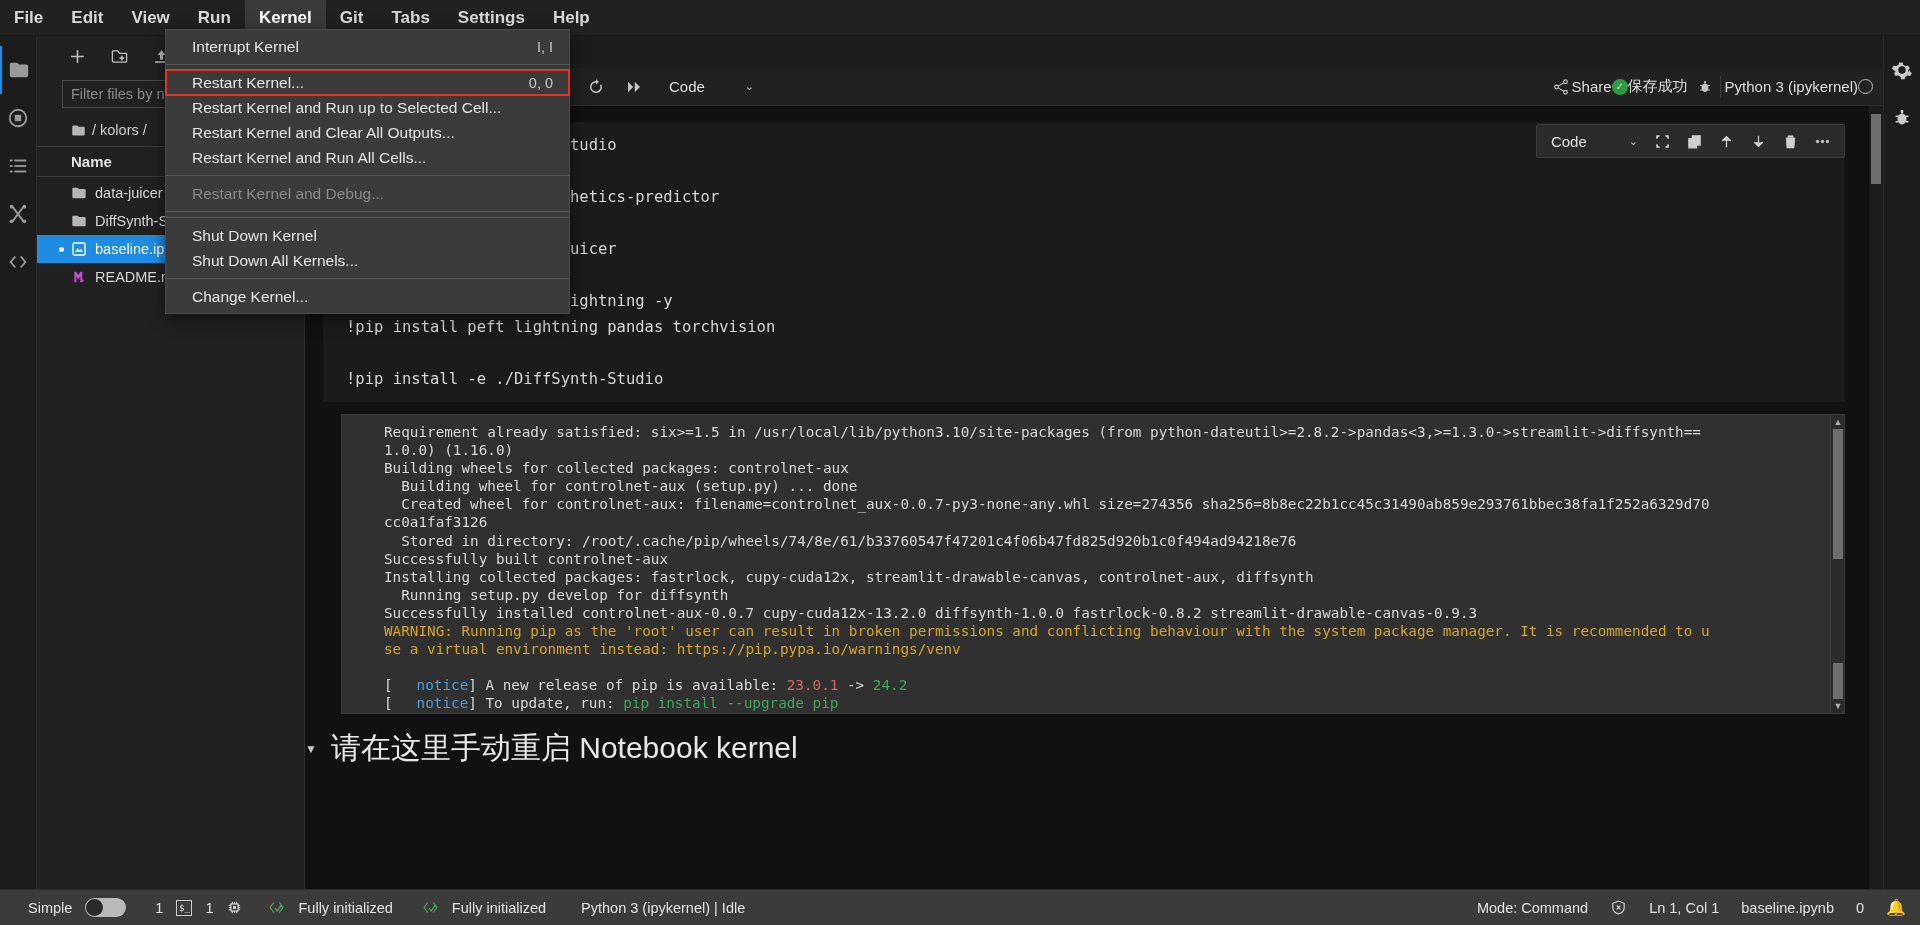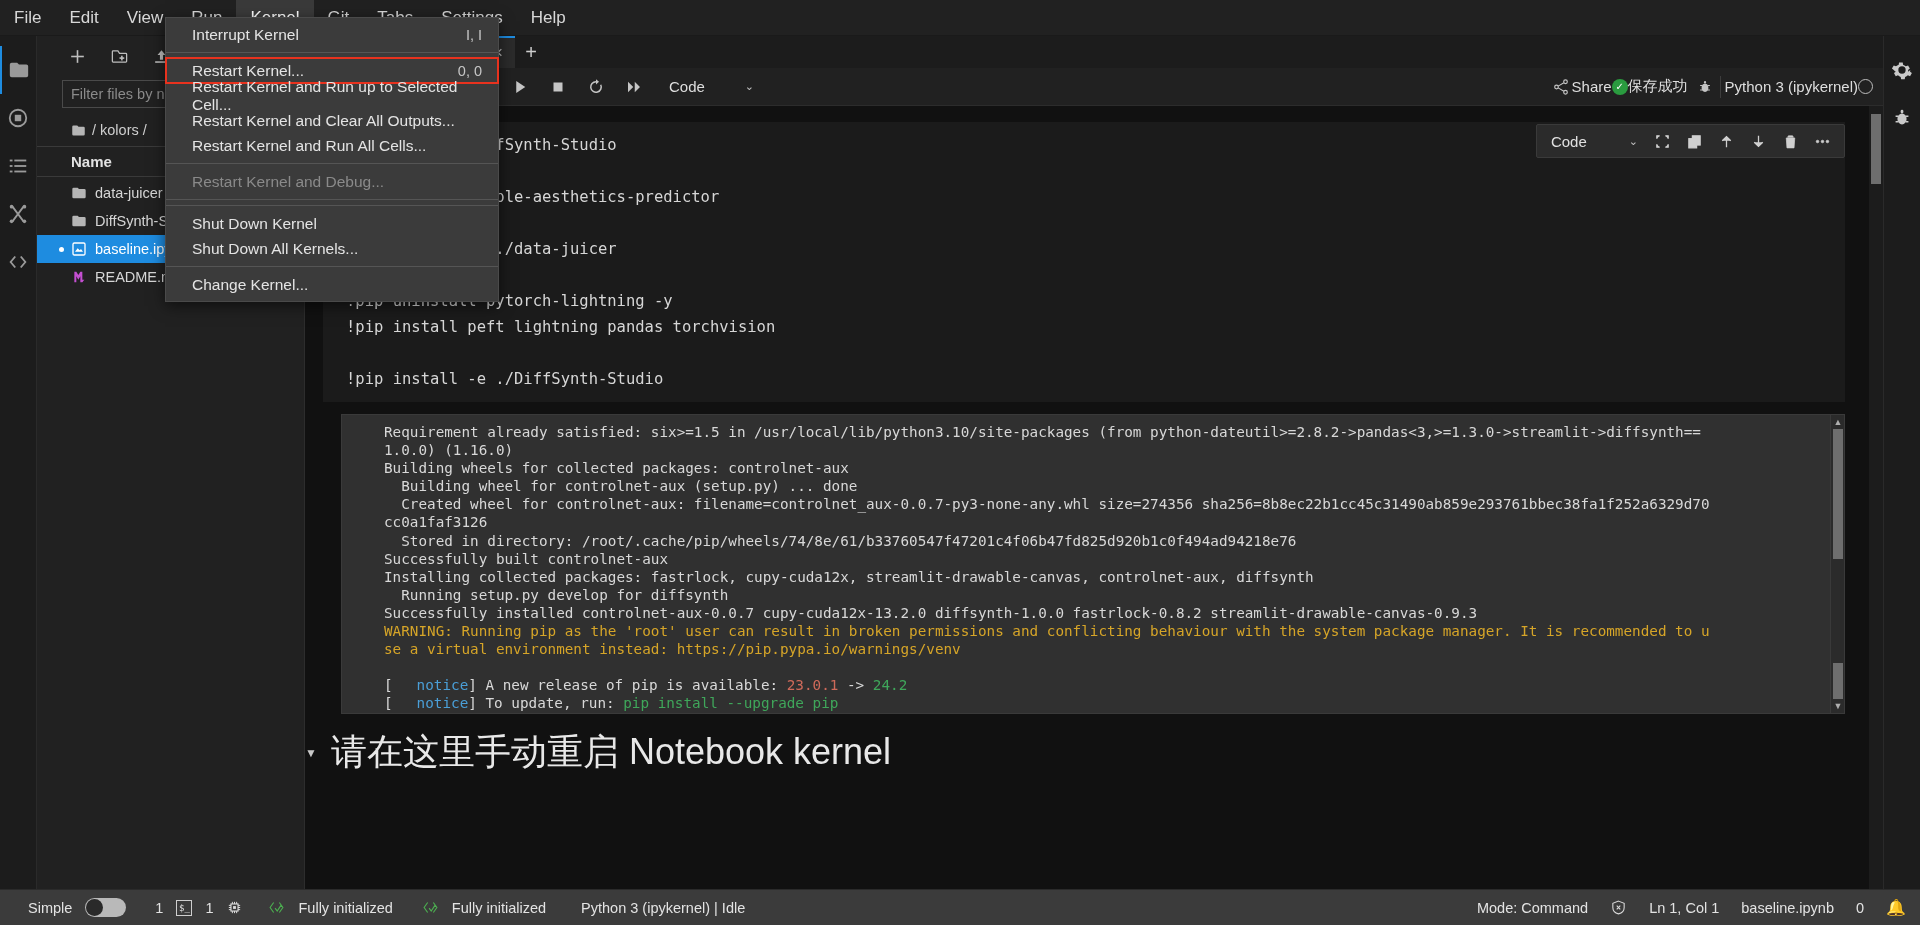--- a/index.html
+++ b/index.html
@@ -16,20 +16,21 @@
   .menubar {
     position: absolute; top: 0; left: 0; width: 1920px; height: 36px;
     background: #212121;
     display: flex; align-items: center;
     border-bottom: 1px solid #1a1a1a;
     z-index: 60;
   }
   .menubar-item {
     padding: 8px 14px; font-size: 17px; color: #d8d8d8; cursor: default;
     line-height: 20px;
+    font-weight: bold;
   }
   .menubar-item.active { background: #3a3a3a; color: #fff; }
 
   
   .rail {
     position: absolute; top: 36px; left: 0; width: 37px; bottom: 36px;
     background: #1c1c1c; border-right: 1px solid #2a2a2a;
     display: flex; flex-direction: column; align-items: center; padding-top: 10px;
     z-index: 20;
   }
@@ -155,21 +156,21 @@
     margin: 6px 38px 0 18px; background: #1b1b1b; border-left: 3px solid transparent;
   }
   .codecell .src {
     padding: 10px 0 10px 20px; font-family: "DejaVu Sans Mono", monospace;
     font-size: 15.5px; line-height: 26px; color: #d6d6d6; white-space: pre;
   }
   .mdcell-h {
     margin: 0 38px 0 0; padding: 14px 0 14px 0px; display: flex; align-items: center; gap: 14px;
   }
   .md-caret { color: #c9c9c9; font-size: 12px; }
-  .md-title { font-size: 36px; color: #e8e8e8; font-weight: normal; }
+  .md-title { font-size: 30px; color: #e8e8e8; font-weight: normal; }
 
   
   .outbox {
     margin: 12px 38px 0 36px; background: #303030; border: 1px solid #3a3a3a;
     position: relative; height: 300px; overflow: hidden;
   }
   .outbox pre {
     font-family: "DejaVu Sans Mono", monospace; font-size: 14.3px; line-height: 18.1px;
     color: #d8d8d8; padding: 8px 24px 8px 42px; white-space: pre; margin: 0;
   }
@@ -187,21 +188,21 @@
   .obar .arrow { position:absolute; left:2px; width:10px; height:10px; color:#aeaeae; font-size:9px; text-align:center; }
 
   
   .nb-vscroll {
     position: absolute; right: 0; top: 0; bottom: 0; width: 14px; background: #1c1c1c;
   }
   .nb-vscroll .thumb { position: absolute; left: 2px; top: 8px; width: 10px; height: 70px; background: #6e6e6e; }
 
   
   .menu {
-    position: absolute; top: 17px; left: 165px; width: 334px;
+    position: absolute; top: 29px; left: 165px; width: 405px;
     background: #3b3b3b; border: 1px solid #4a4a4a;
     box-shadow: 0 4px 14px rgba(0,0,0,.55); z-index: 100; padding: 4px 0;
   }
   .menu-item {
     display: flex; align-items: center; height: 25px; padding: 0 16px 0 26px;
     font-size: 15.5px; color: #e4e4e4; cursor: pointer; position: relative;
   }
   .menu-item .shortcut { margin-left: auto; color: #c6c6c6; font-size: 14.5px; }
   .menu-item.disabled { color: #8a8a8a; }
   .menu-item.highlight {

